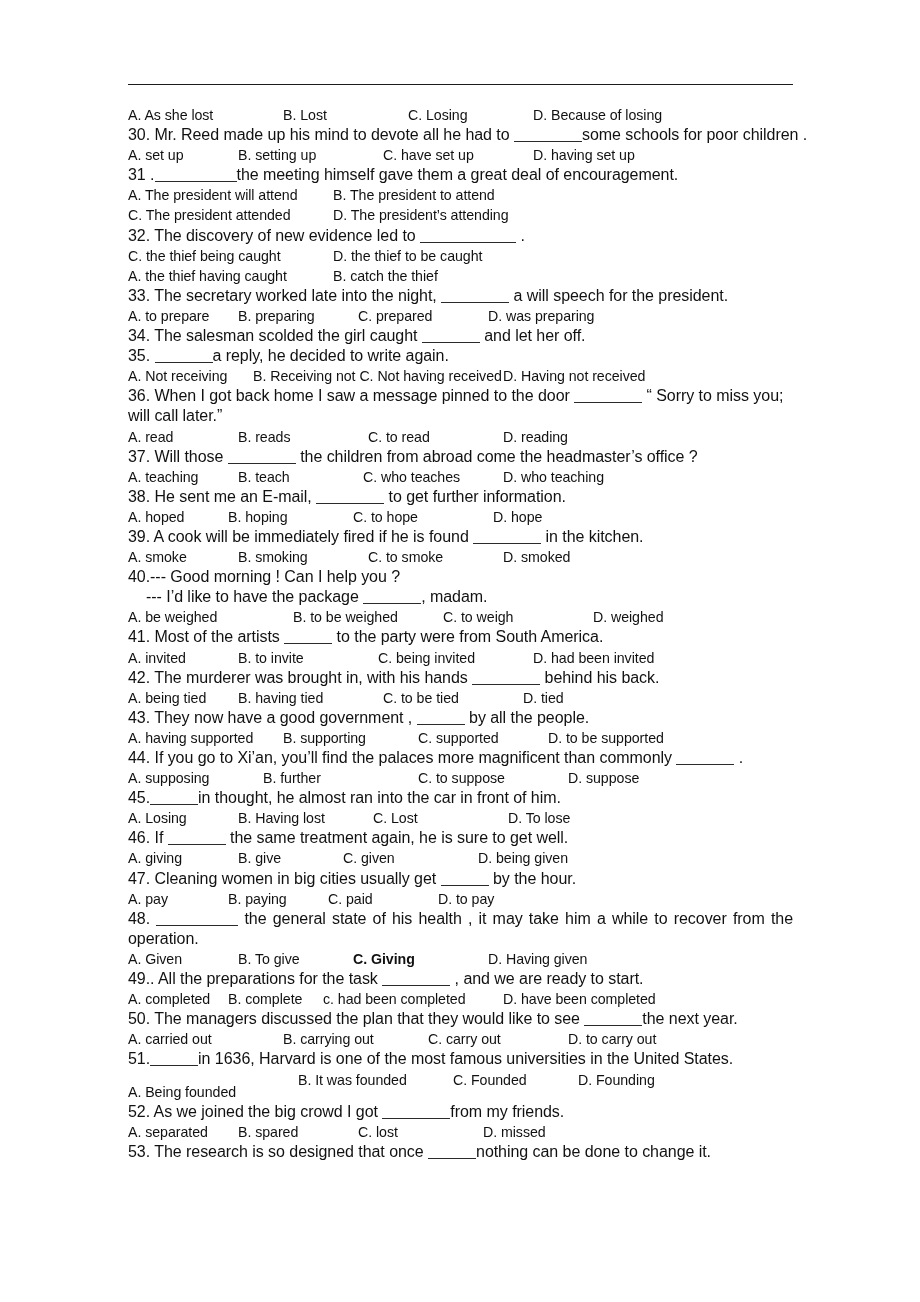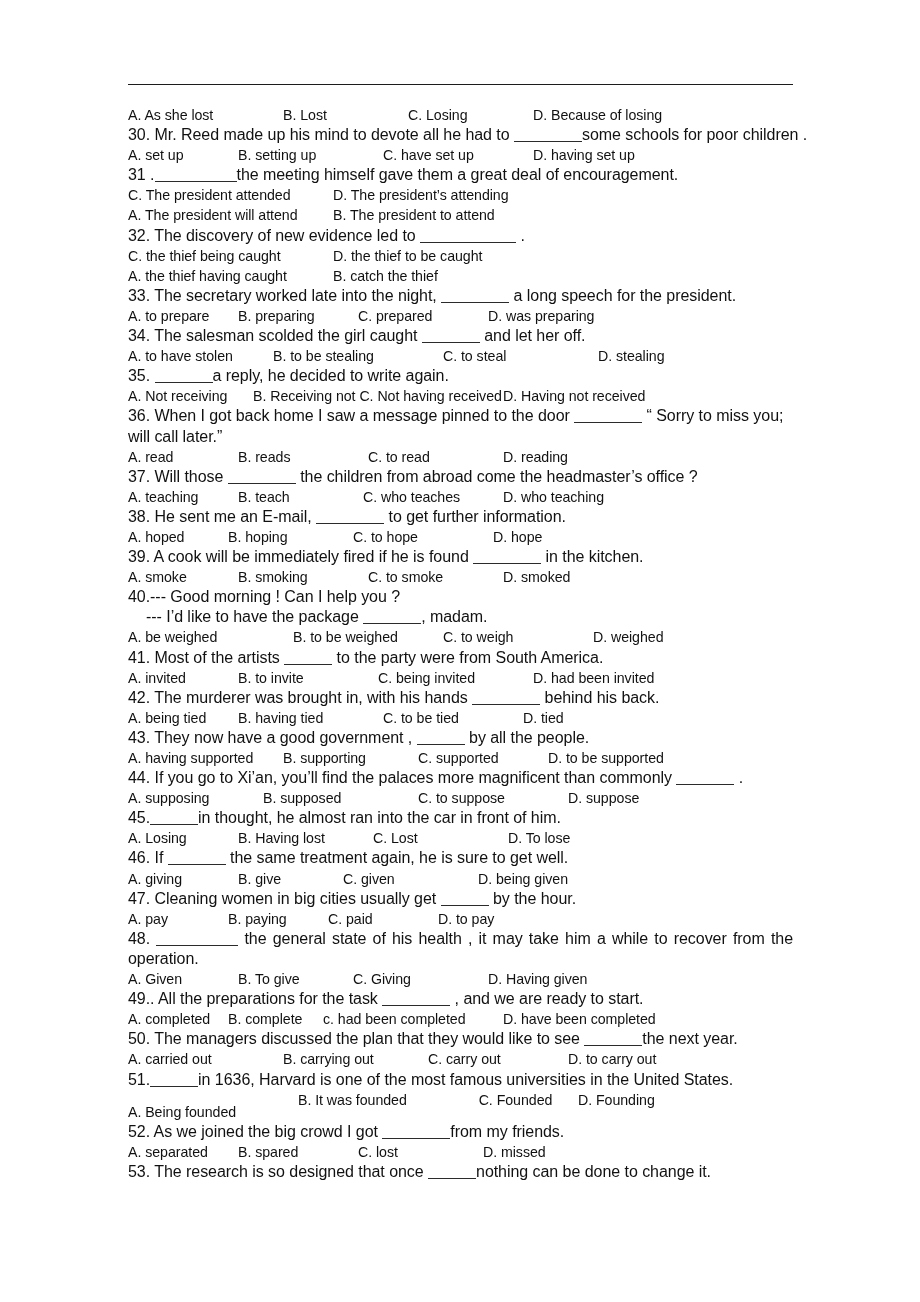--- a/index.html
+++ b/index.html
@@ -96,50 +96,44 @@
       </div>
       <div class="line"><span>30. Mr. Reed made up his mind to devote all he had to </span><span class="blank b-l"></span><span>some schools for poor children .</span></div>
       <div class="opts">
         <span style="min-width: 110px;">A. set up</span>
         <span style="min-width: 145px;">B. setting up</span>
         <span style="min-width: 150px;">C. have set up</span>
         <span>D. having set up</span>
       </div>
       <div class="line"><span>31 .</span><span class="blank b-xl"></span><span>the meeting himself gave them a great deal of encouragement.</span></div>
       <div class="opts">
+        <span style="min-width: 205px;">A. The president will attend</span>
+        <span>B. The president to attend</span>
+      </div>
+      <div class="opts">
         <span style="min-width: 205px;">C. The president attended</span>
         <span>D. The president’s attending</span>
       </div>
-      <div class="opts">
-        <span style="min-width: 205px;">A. The president will attend</span>
-        <span>B. The president to attend</span>
-      </div>
       <div class="line"><span>32. The discovery of new evidence led to  </span><span class="blank b-xxl"></span><span> .</span></div>
       <div class="opts">
         <span style="min-width: 205px;">C. the thief being caught</span>
         <span>D. the thief to be caught</span>
       </div>
       <div class="opts">
         <span style="min-width: 205px;">A. the thief having caught</span>
         <span>B. catch the thief</span>
       </div>
-      <div class="line"><span>33. The secretary worked late into the night,  </span><span class="blank b-l"></span><span> a long speech for the president.</span></div>
+      <div class="line"><span>33. The secretary worked late into the night,  </span><span class="blank b-l"></span><span> a will speech for the president.</span></div>
       <div class="opts">
         <span style="min-width: 110px;">A. to prepare</span>
         <span style="min-width: 120px;">B. preparing</span>
         <span style="min-width: 130px;">C. prepared</span>
         <span>D. was preparing</span>
       </div>
       <div class="line"><span>34. The salesman scolded the girl caught  </span><span class="blank b-m"></span><span> and let her off.</span></div>
-      <div class="opts">
-        <span style="min-width: 145px;">A. to have stolen</span>
-        <span style="min-width: 170px;">B. to be stealing</span>
-        <span style="min-width: 155px;">C. to steal</span>
-        <span>D. stealing</span>
-      </div>
       <div class="line"><span>35.  </span><span class="blank b-m"></span><span>a reply, he decided to write again.</span></div>
       <div class="opts">
         <span style="min-width: 125px;">A. Not receiving</span>
         <span style="min-width: 250px;">B. Receiving not C. Not having received</span>
         <span>D. Having not received</span>
       </div>
       <div class="line wrap"><span>36. When I got back home I saw a message pinned to the door  </span><span class="blank b-l"></span><span> “ Sorry to miss you; will call later.”</span></div>
       <div class="opts">
         <span style="min-width: 110px;">A. read</span>
         <span style="min-width: 130px;">B. reads</span>
@@ -192,21 +186,21 @@
       <div class="line"><span>43. They now have a good government ,  </span><span class="blank b-s"></span><span> by all the people.</span></div>
       <div class="opts">
         <span style="min-width: 155px;">A. having supported</span>
         <span style="min-width: 135px;">B. supporting</span>
         <span style="min-width: 130px;">C. supported</span>
         <span>D. to be supported</span>
       </div>
       <div class="line"><span>44. If you go to Xi’an, you’ll find the palaces more magnificent than commonly  </span><span class="blank b-m"></span><span> .</span></div>
       <div class="opts">
         <span style="min-width: 135px;">A. supposing</span>
-        <span style="min-width: 155px;">B. supposed</span>
+        <span style="min-width: 155px;">B. further</span>
         <span style="min-width: 150px;">C. to suppose</span>
         <span>D. suppose</span>
       </div>
       <div class="line"><span>45.</span><span class="blank b-s"></span><span>in thought, he almost ran into the car in front of him.</span></div>
       <div class="opts">
         <span style="min-width: 110px;">A. Losing</span>
         <span style="min-width: 135px;">B. Having lost</span>
         <span style="min-width: 135px;">C. Lost</span>
         <span>D. To lose</span>
       </div>
@@ -221,42 +215,42 @@
       <div class="opts">
         <span style="min-width: 100px;">A. pay</span>
         <span style="min-width: 100px;">B. paying</span>
         <span style="min-width: 110px;">C. paid</span>
         <span>D. to pay</span>
       </div>
       <div class="line justify"><span class="jbody"><span>48.  </span><span class="blank b-xl"></span><span> the general state of his health , it may take him a while to recover from the operation.</span></span></div>
       <div class="opts">
         <span style="min-width: 110px;">A. Given</span>
         <span style="min-width: 115px;">B. To give</span>
-        <span style="min-width: 135px;">C. Giving</span>
+        <span style="min-width: 135px; font-weight: bold;">C. Giving</span>
         <span>D. Having given</span>
       </div>
       <div class="line"><span>49.. All the preparations for the task  </span><span class="blank b-l"></span><span> , and we are ready to start.</span></div>
       <div class="opts">
         <span style="min-width: 100px;">A. completed</span>
         <span style="min-width: 95px;">B. complete</span>
         <span style="min-width: 180px;">c. had been completed</span>
         <span>D. have been completed</span>
       </div>
       <div class="line"><span>50. The managers discussed the plan that they would like to see  </span><span class="blank b-m"></span><span>the next year.</span></div>
       <div class="opts">
         <span style="min-width: 155px;">A. carried out</span>
         <span style="min-width: 145px;">B. carrying out</span>
         <span style="min-width: 140px;">C. carry out</span>
         <span>D. to carry out</span>
       </div>
       <div class="line"><span>51.</span><span class="blank b-s"></span><span>in 1636, Harvard is one of the most famous universities in the United States.</span></div>
       <div class="opts">
         <span style="min-width: 170px; margin-top: 12px;">A. Being founded</span>
         <span style="min-width: 155px;">B. It was founded</span>
-        <span style="min-width: 125px; text-align: center;">C. Founded</span>
+        <span style="min-width: 125px;">C. Founded</span>
         <span>D. Founding</span>
       </div>
       <div class="line"><span>52. As we joined the big crowd I got  </span><span class="blank b-l"></span><span>from my friends.</span></div>
       <div class="opts">
         <span style="min-width: 110px;">A. separated</span>
         <span style="min-width: 120px;">B. spared</span>
         <span style="min-width: 125px;">C. lost</span>
         <span>D. missed</span>
       </div>
       <div class="line"><span>53. The research is so designed that once  </span><span class="blank b-s"></span><span>nothing can be done to change it.</span></div>

